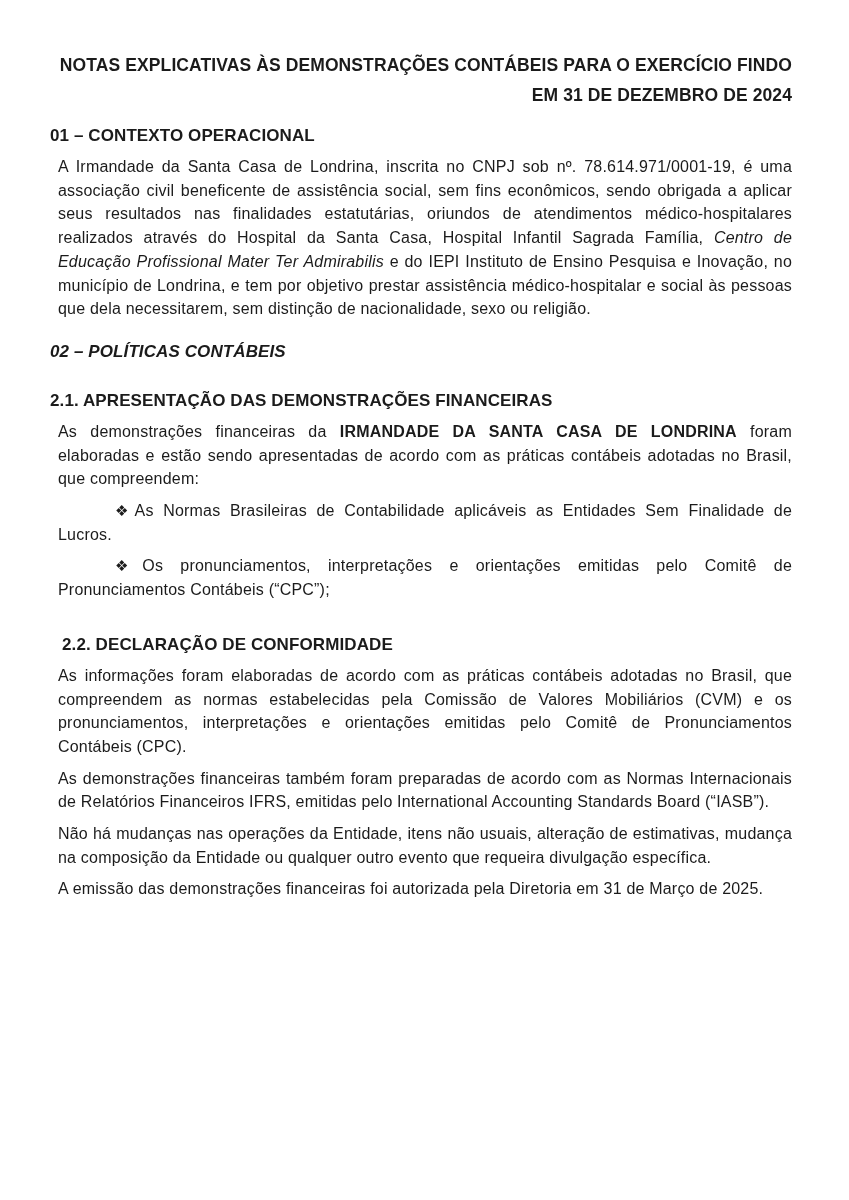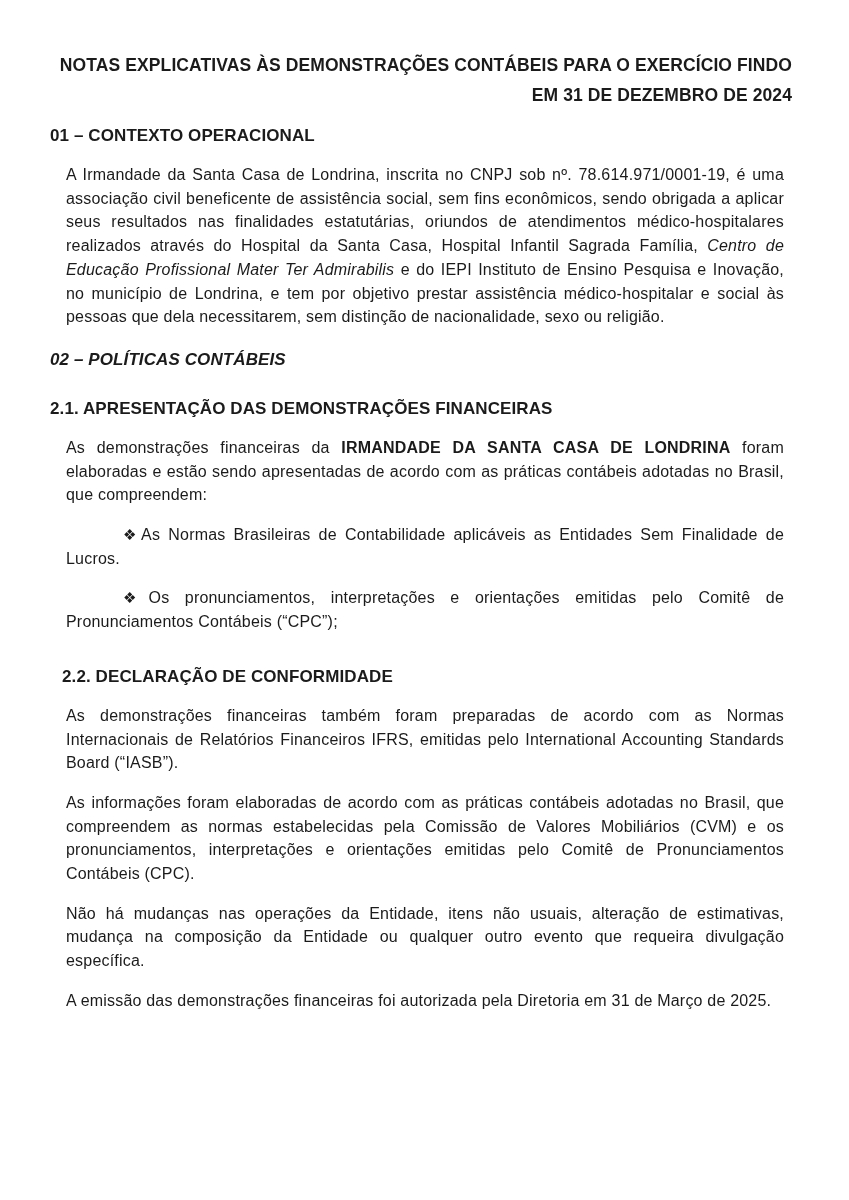--- a/index.html
+++ b/index.html
@@ -41,21 +41,21 @@
   }
   .h-contexto      { margin: 10px 0 0 0; }
   .h-politicas     { margin: 19px 0 0 0; font-style: italic; }
   .h-apresentacao  { margin: 26px 0 0 0; }
   .h-declaracao    { margin: 31px 0 0 12px; }
   p.body {
     font-size: 16px;
     line-height: 23.7px;
     letter-spacing: 0.2px;
     text-align: justify;
-    margin: 16px;
+    margin: 8px;
   }
   .p-contexto     { margin-top: 29px; }
   .p-apresentacao { margin-top: 18px; }
   .p-declaracao1  { margin-top: 26px; }
   .p-declaracao2  { margin-top: 0; }
   .p-declaracao3  { margin-top: 28px; }
   .p-declaracao4  { margin-top: 0; }
   .bullet {
     text-indent: 57px;
     margin-top: 0;
@@ -84,22 +84,22 @@
     <h3 class="heading h-apresentacao">2.1. APRESENTAÇÃO DAS DEMONSTRAÇÕES FINANCEIRAS</h3>
 
     <p class="body p-apresentacao"><span>As demonstrações financeiras da </span><span class="bold">IRMANDADE DA SANTA CASA DE LONDRINA</span><span> foram elaboradas e estão sendo apresentadas de acordo com as práticas contábeis adotadas no Brasil, que compreendem:</span></p>
 
     <p class="body bullet"><span class="bullet-glyph">❖</span><span>As Normas Brasileiras de Contabilidade aplicáveis as Entidades Sem Finalidade de Lucros.</span></p>
 
     <p class="body bullet"><span class="bullet-glyph">❖</span><span>Os pronunciamentos, interpretações e orientações emitidas pelo Comitê de Pronunciamentos Contábeis (“CPC”);</span></p>
 
     <h3 class="heading h-declaracao">2.2. DECLARAÇÃO DE CONFORMIDADE</h3>
 
+    <p class="body p-declaracao1">As informações foram elaboradas de acordo com as práticas contábeis adotadas no Brasil, que compreendem as normas estabelecidas pela Comissão de Valores Mobiliários (CVM) e os pronunciamentos, interpretações e orientações emitidas pelo Comitê de Pronunciamentos Contábeis (CPC).</p>
+
     <p class="body p-declaracao2">As demonstrações financeiras também foram preparadas de acordo com as Normas Internacionais de Relatórios Financeiros IFRS, emitidas pelo International Accounting Standards Board (“IASB”).</p>
-
-    <p class="body p-declaracao1">As informações foram elaboradas de acordo com as práticas contábeis adotadas no Brasil, que compreendem as normas estabelecidas pela Comissão de Valores Mobiliários (CVM) e os pronunciamentos, interpretações e orientações emitidas pelo Comitê de Pronunciamentos Contábeis (CPC).</p>
 
     <p class="body p-declaracao3">Não há mudanças nas operações da Entidade, itens não usuais, alteração de estimativas, mudança na composição da Entidade ou qualquer outro evento que requeira divulgação específica.</p>
 
     <p class="body p-declaracao4">A emissão das demonstrações financeiras foi autorizada pela Diretoria em 31 de Março de 2025.</p>
 
   </div>
 </div>
 
 </body></html>

